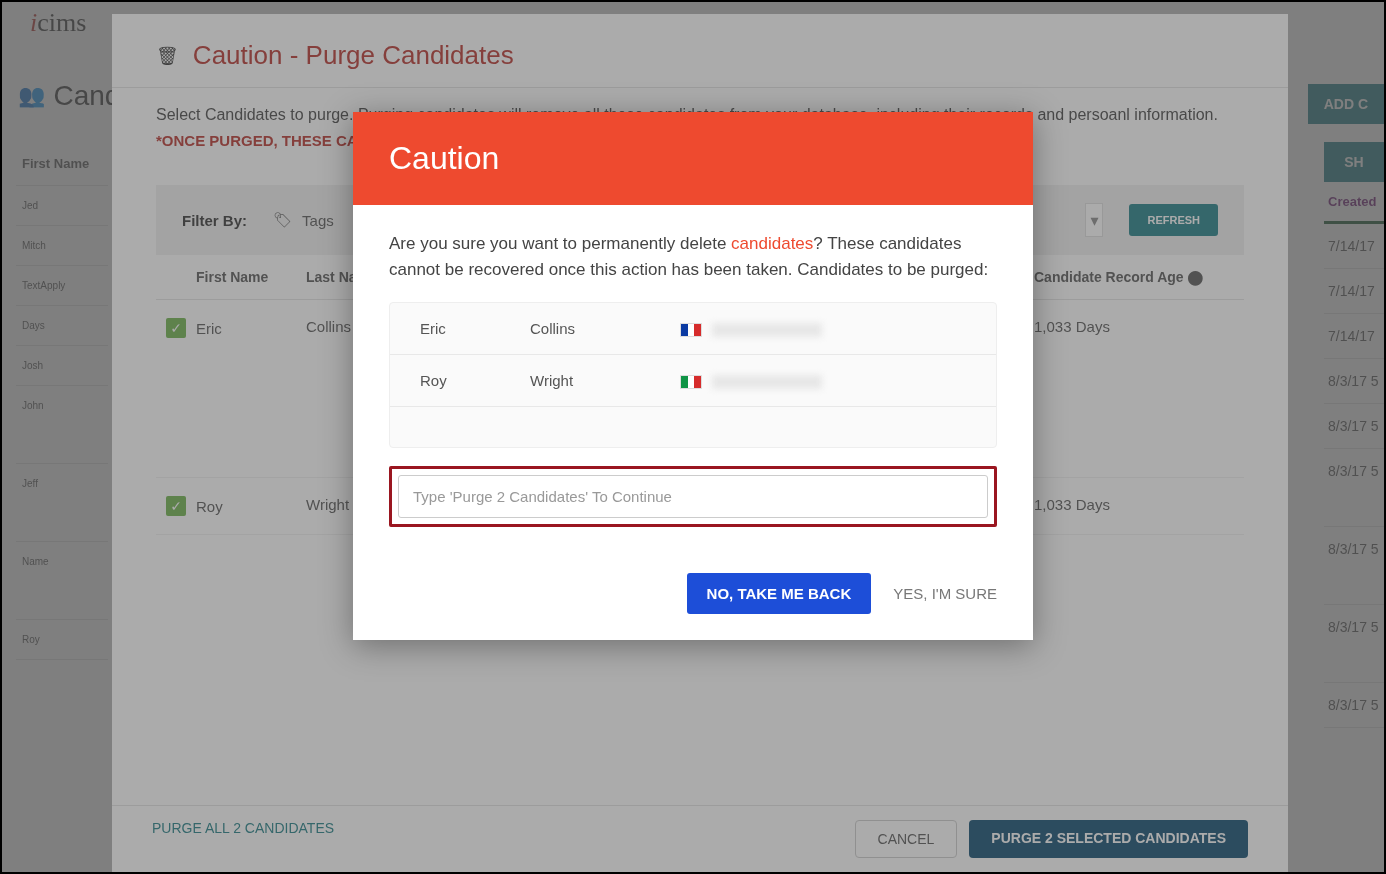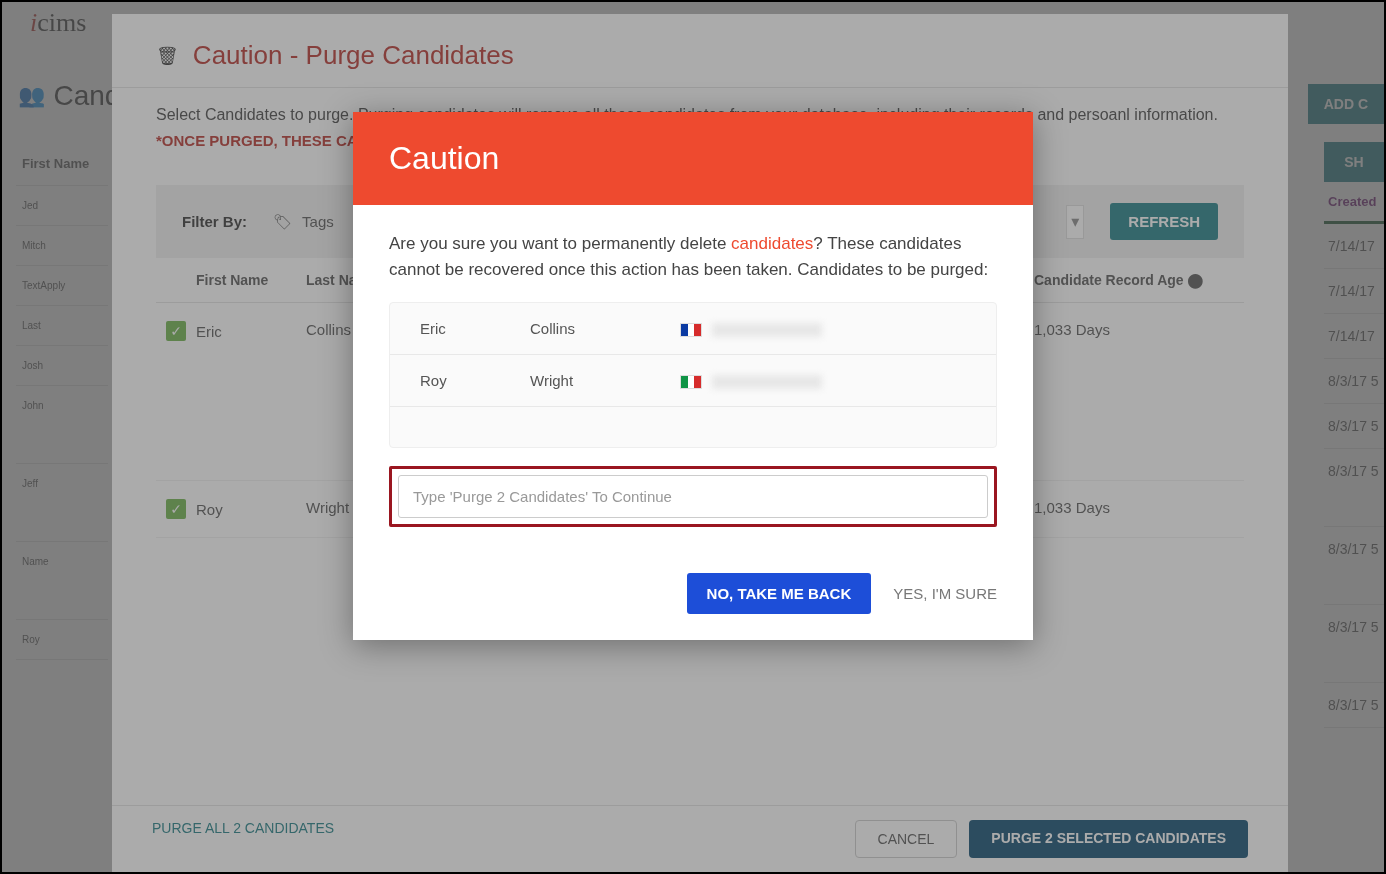--- a/index.html
+++ b/index.html
@@ -43,21 +43,21 @@
 .om-title .trash { font-size: 18px; }
 .om-title h1 { color: #b7312b; font-size: 26px; font-weight: 400; }
 .om-body { border-top: 1px solid #e3e3e3; padding: 18px 40px 18px 44px; font-size: 16px; color: #444; }
 .om-warn { color: #b7312b; font-weight: 600; margin-top: 8px; font-size: 15px; }
 
 .filter-bar { margin: 18px 44px 0 44px; background: #f0f0f0; display: flex; align-items: center; padding: 18px 26px; gap: 26px; }
 .filter-bar .lbl { font-weight: 600; font-size: 15px; }
 .filter-bar .tag { display: flex; align-items: center; gap: 10px; font-size: 15px; color: #555; }
 .filter-bar .spacer { flex: 1; }
 .filter-bar .dd { width: 18px; height: 34px; background: #fff; border: 1px solid #ddd; display: flex; align-items: center; justify-content: center; color: #888; }
-.refresh { background: #1e7d84; color: #fff; padding: 10px 18px; font-size: 15px; font-weight: 600; border-radius: 3px; }
+.refresh { background: #1e7d84; color: #fff; padding: 10px 18px; font-size: 11px; font-weight: 600; border-radius: 3px; }
 
 .grid { margin: 0 44px; }
 .grid .hdr { display: flex; padding: 14px 10px; font-size: 14px; font-weight: 600; color: #555; border-bottom: 1px solid #e3e3e3; }
 .grid .hdr .c1 { width: 140px; padding-left: 30px;}
 .grid .hdr .c2 { width: 120px;}
 .grid .hdr .c4 { margin-left: auto; width: 200px;}
 .grid .row { display: flex; align-items: flex-start; padding: 18px 10px; font-size: 15px; color: #555; border-bottom: 1px solid #f0f0f0; height: 178px;}
 .grid .row .chk { width: 20px; height: 20px; background: #6bb04a; display: inline-flex; align-items: center; justify-content: center; color: #fff; font-size: 14px; margin-right: 10px; border-radius: 2px;}
 .grid .row .c1 { width: 140px; display: flex; align-items: center;}
 .grid .row .c2 { width: 120px;}
@@ -115,21 +115,21 @@
     <span>Candidates</span>
   </div>
 
   <div class="add-btn">ADD C</div>
 
   <div class="bg-side-table">
     <div class="hdr">First Name</div>
     <div class="row">Jed</div>
     <div class="row">Mitch</div>
     <div class="row">TextApply</div>
-    <div class="row">Last</div>
+    <div class="row">Days</div>
     <div class="row">Josh</div>
     <div class="row" style="height:78px">John</div>
     <div class="row" style="height:78px">Jeff</div>
     <div class="row" style="height:78px">Name</div>
     <div class="row">Roy</div>
   </div>
 
   <div class="bg-right-col">
     <div class="btn">SH</div>
     <div class="hdr">Created</div>

